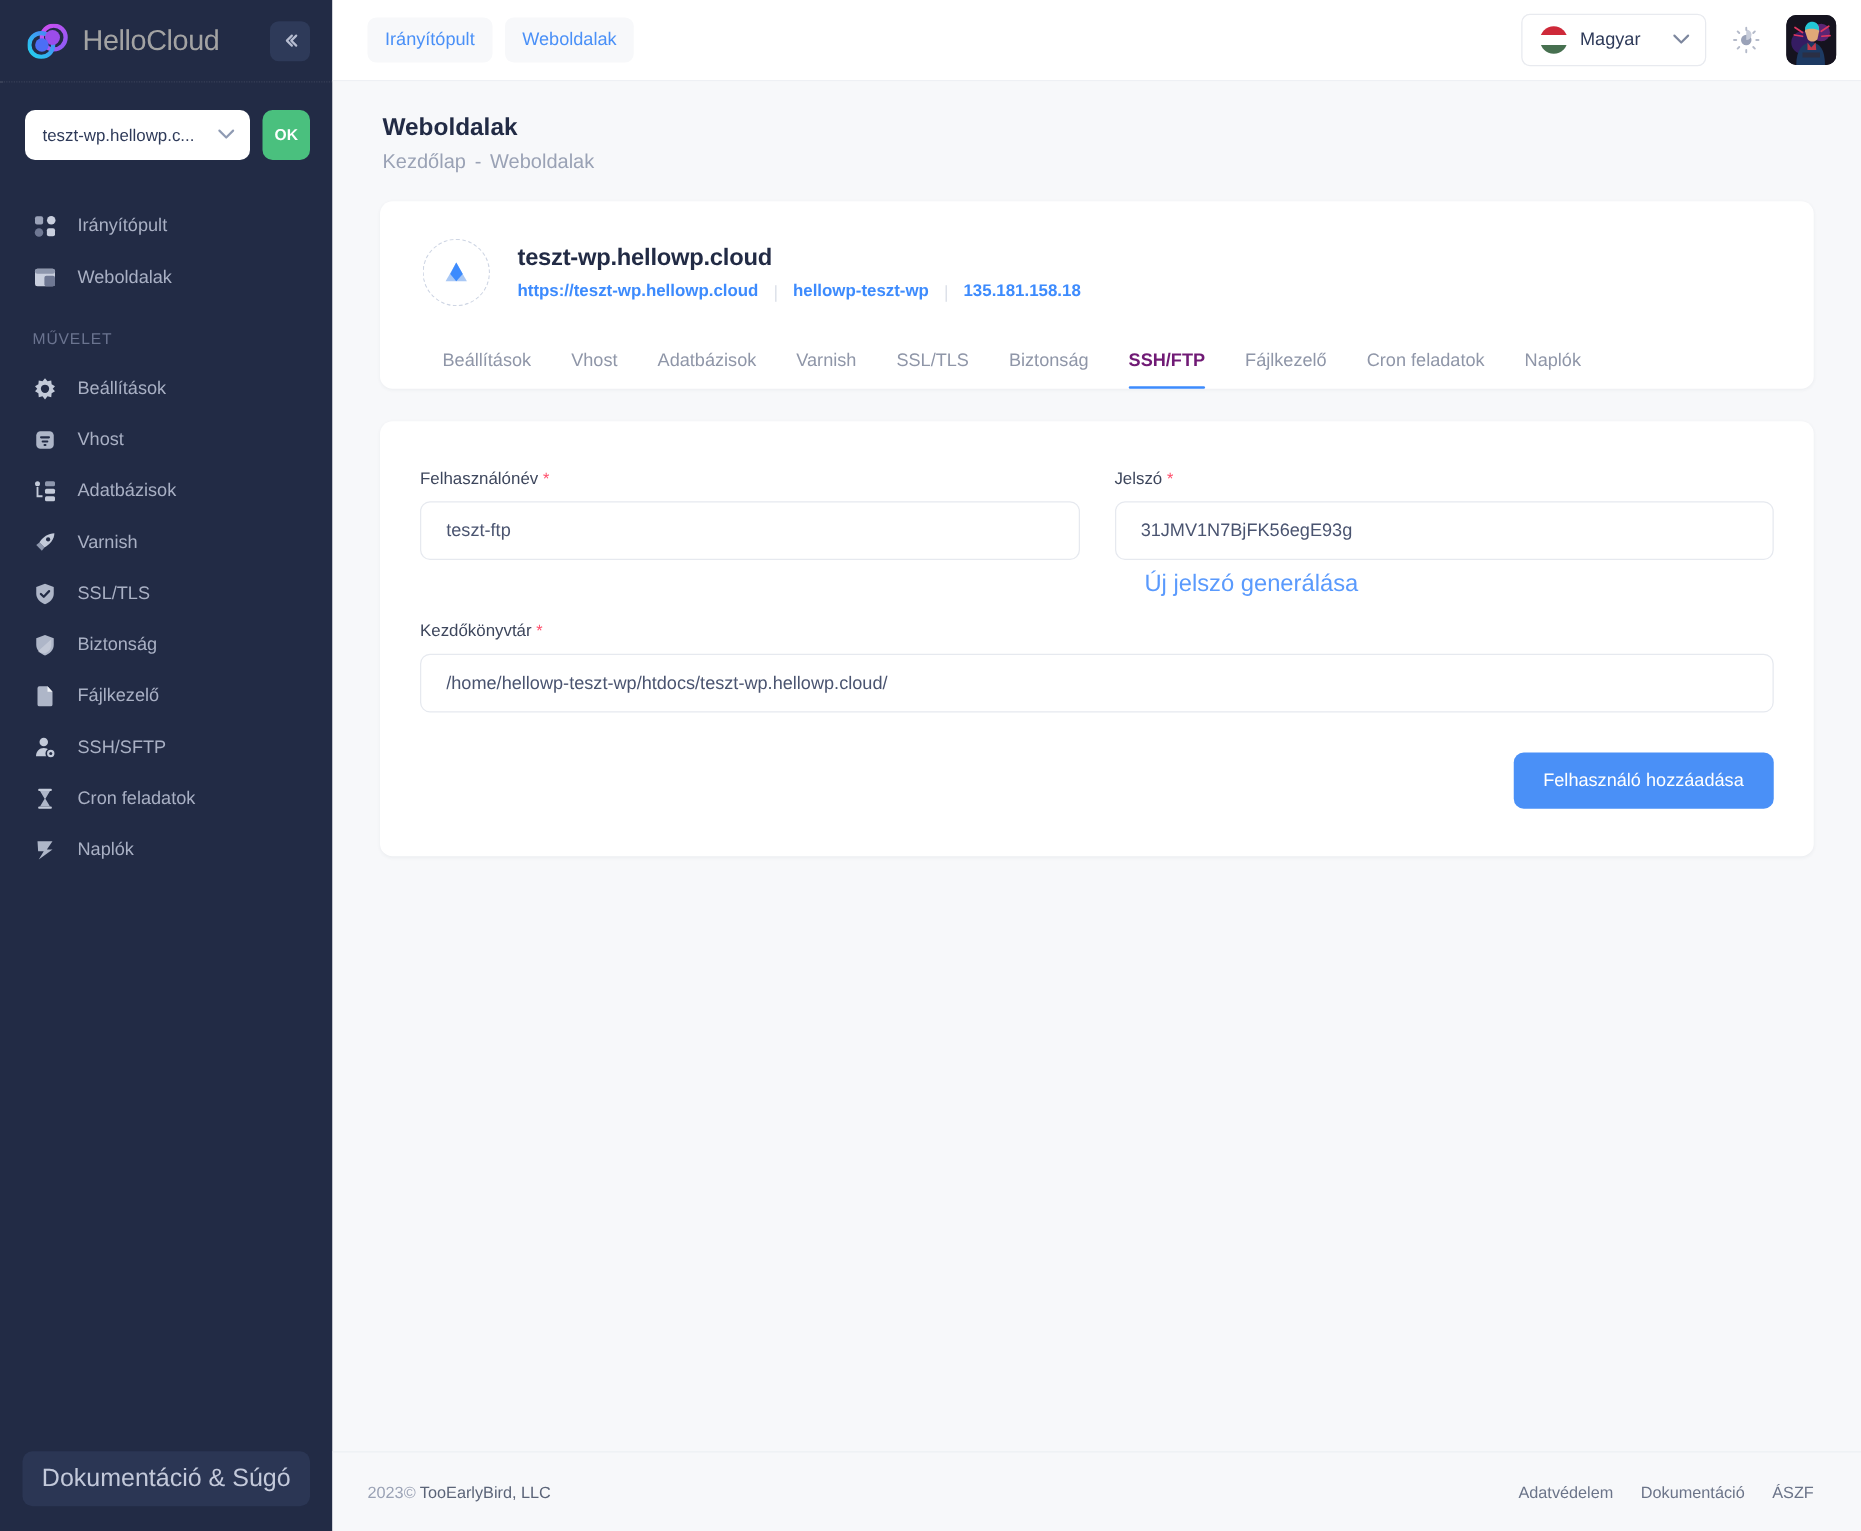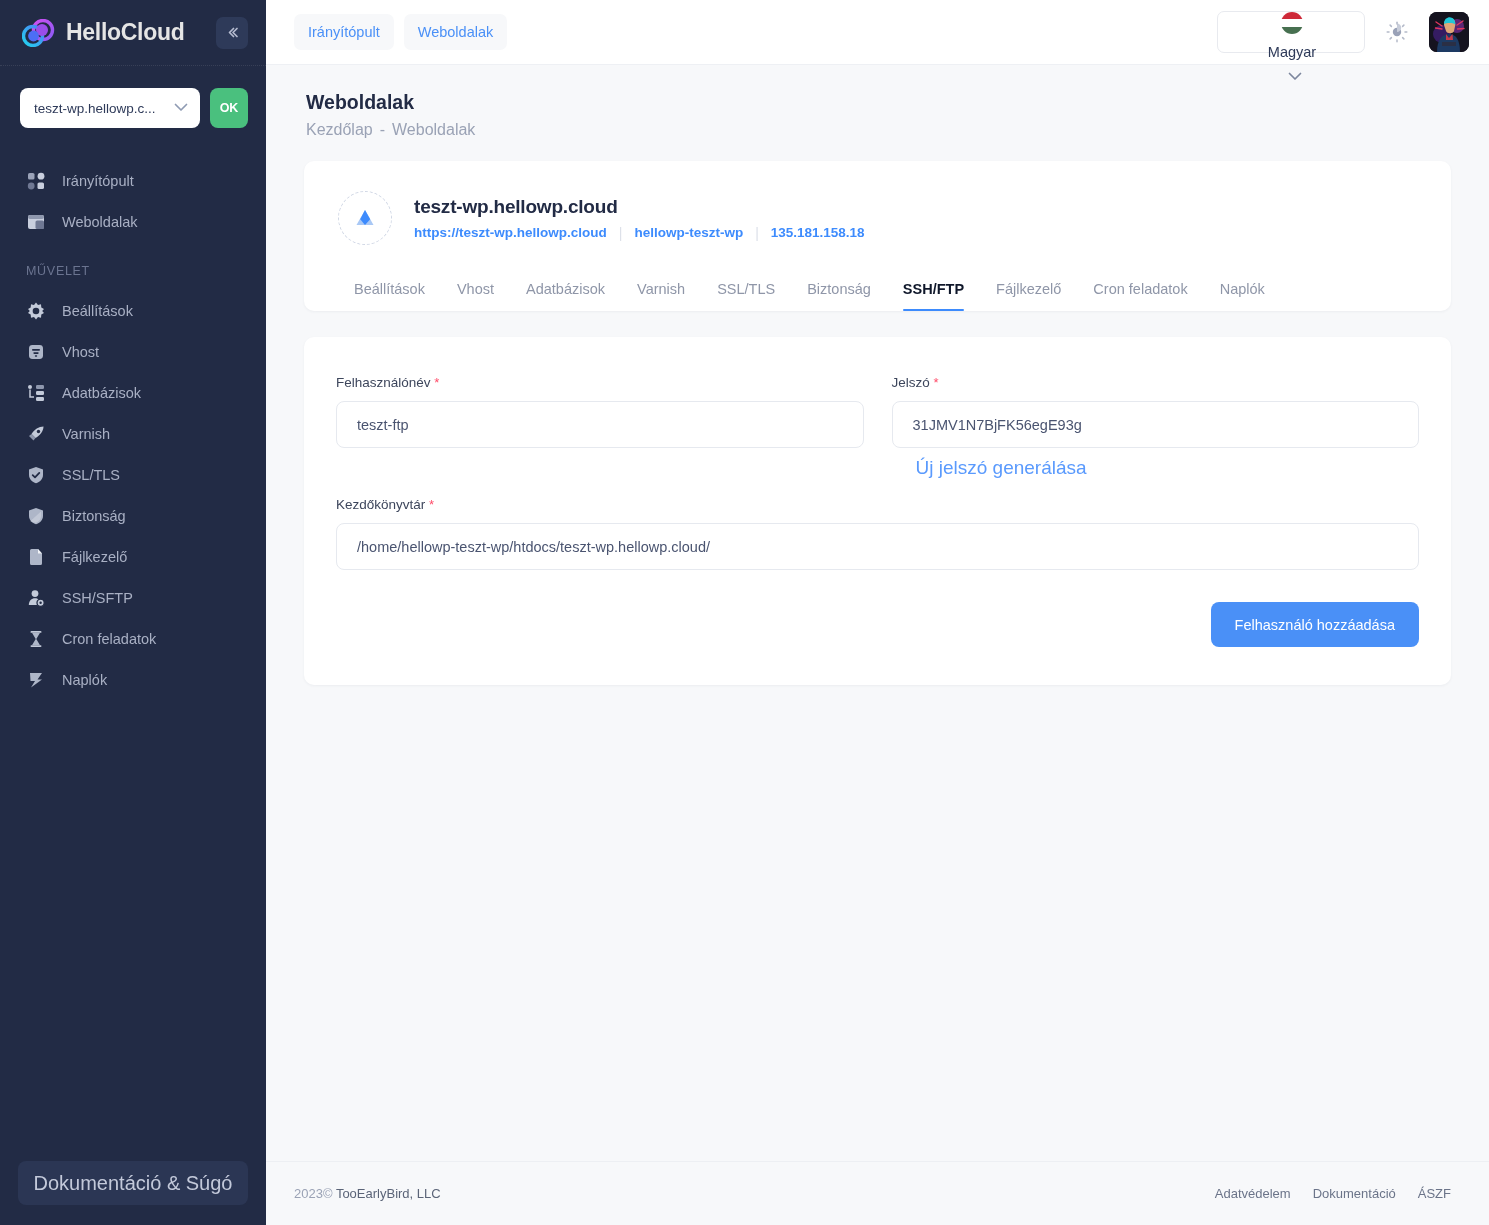--- a/index.html
+++ b/index.html
@@ -18,21 +18,21 @@
     display: flex; flex-direction: column;
     position: relative;
   }
   .sb-brand {
     height: 66px; display: flex; align-items: center;
     padding: 0 18px 0 22px; gap: 10px;
     border-bottom: 1px dotted rgba(255,255,255,0.10);
   }
   .logo-mark { width: 34px; height: 28px; position: relative; flex: none; }
   .brand-text {
-    color: #e5e5e5; font-size: 23px; font-weight: bold; letter-spacing: -0.3px;
+    color: #a3a3a3; font-size: 23px; font-weight: normal; letter-spacing: -0.3px;
     flex: 1;
   }
   .collapse-btn {
     width: 32px; height: 32px; border-radius: 7px;
     background: #2e3a59; color: #b6bcd0;
     display: flex; align-items: center; justify-content: center;
     font-size: 14px; cursor: pointer; flex: none;
   }
   .sb-site-row {
     display: flex; align-items: center; gap: 10px;
@@ -81,21 +81,21 @@
     flex: none;
   }
   .crumb-btn {
     height: 36px; padding: 0 14px; border-radius: 7px; background: #f7f8fa;
     color: #4a90f7; font-size: 14.5px; display: flex; align-items: center; cursor: pointer;
   }
   .top-right { margin-left: auto; display: flex; align-items: center; gap: 18px; }
   .lang-select {
     width: 148px; height: 42px; border: 1px solid #e8eaef; border-radius: 7px;
     background: #fff; display: flex; align-items: center; padding: 0 12px 0 14px;
-    cursor: pointer; gap: 10px; flex-direction: column;
+    cursor: pointer; gap: 10px;
   }
   .flag {
     width: 22px; height: 22px; border-radius: 50%; overflow: hidden; flex: none;
     background: linear-gradient(to bottom, #ce2939 0 33.3%, #ffffff 33.3% 66.6%, #477050 66.6% 100%);
   }
   .lang-name { font-size: 14.5px; color: #2e3a59; flex: 1; font-weight: 500; }
   .theme-toggle { width: 28px; height: 28px; cursor: pointer; display:flex; align-items:center; justify-content:center;}
   .avatar {
     width: 40px; height: 40px; border-radius: 8px; overflow: hidden; flex: none;
     cursor: pointer; background: #12101c; position: relative;
@@ -119,21 +119,21 @@
   .site-name { font-size: 19px; font-weight: bold; color: #222b45; letter-spacing: -0.2px;}
   .site-meta { margin-top: 7px; display: flex; align-items: center; gap: 12px; }
   .site-meta a { color: #3d8bfd; font-size: 13.5px; font-weight: bold; text-decoration: none; cursor: pointer; }
   .sep { color: #dde1e9; font-size: 14px; }
 
   .tabs { display: flex; gap: 0; padding: 26px 34px 0 34px; }
   .tab {
     padding: 10px 16px 14px 16px; font-size: 14.5px; color: #8f96a8;
     cursor: pointer; position: relative; white-space: nowrap;
   }
-  .tab.active { color: #0f172a; font-weight: bold; }
+  .tab.active { color: #701a75; font-weight: bold; }
   .tab.active::after {
     content: ""; position: absolute; left: 16px; right: 16px; bottom: 0;
     height: 2.5px; background: #3d8bfd; border-radius: 2px;
   }
 
   .form-card { margin-top: 26px; padding-bottom: 38px; }
   .form-head { padding: 26px 32px 24px 32px; border-bottom: 1px solid #f0f2f6; }
   .form-title { font-size: 17px; font-weight: bold; color: #222b45; }
   .form-body { padding: 38px 32px 0 32px; }
   .row2 { display: flex; gap: 28px; }

